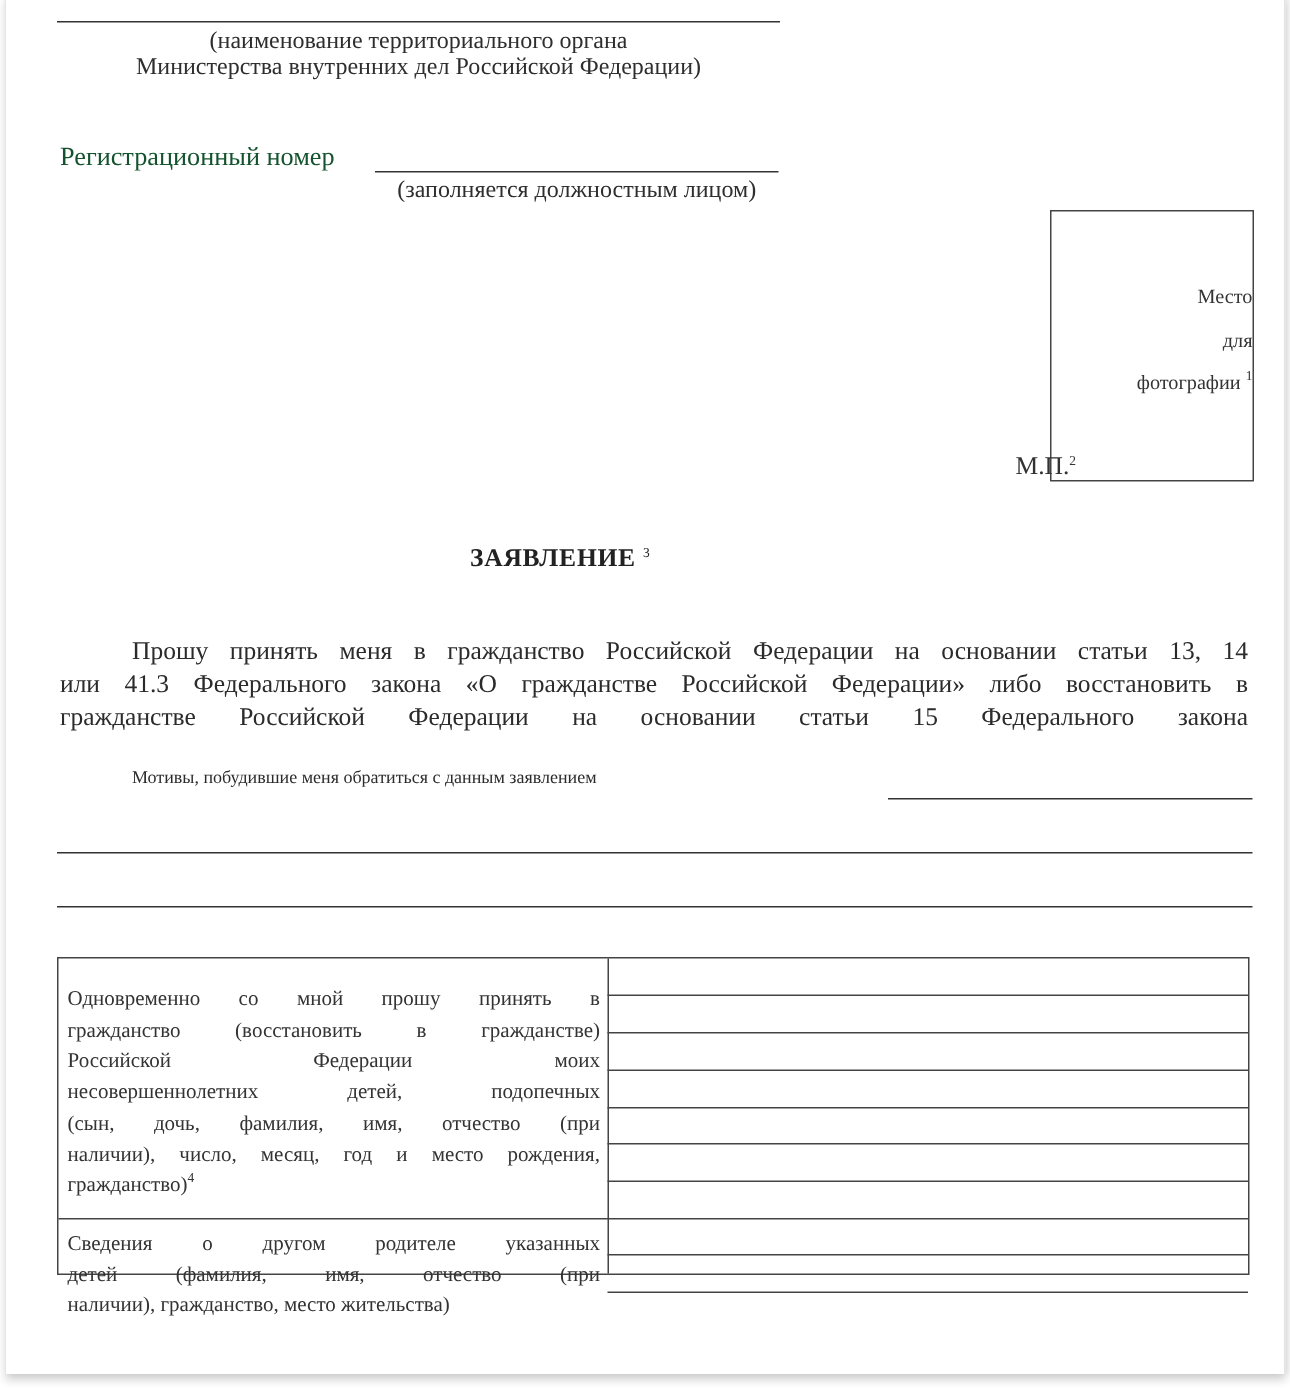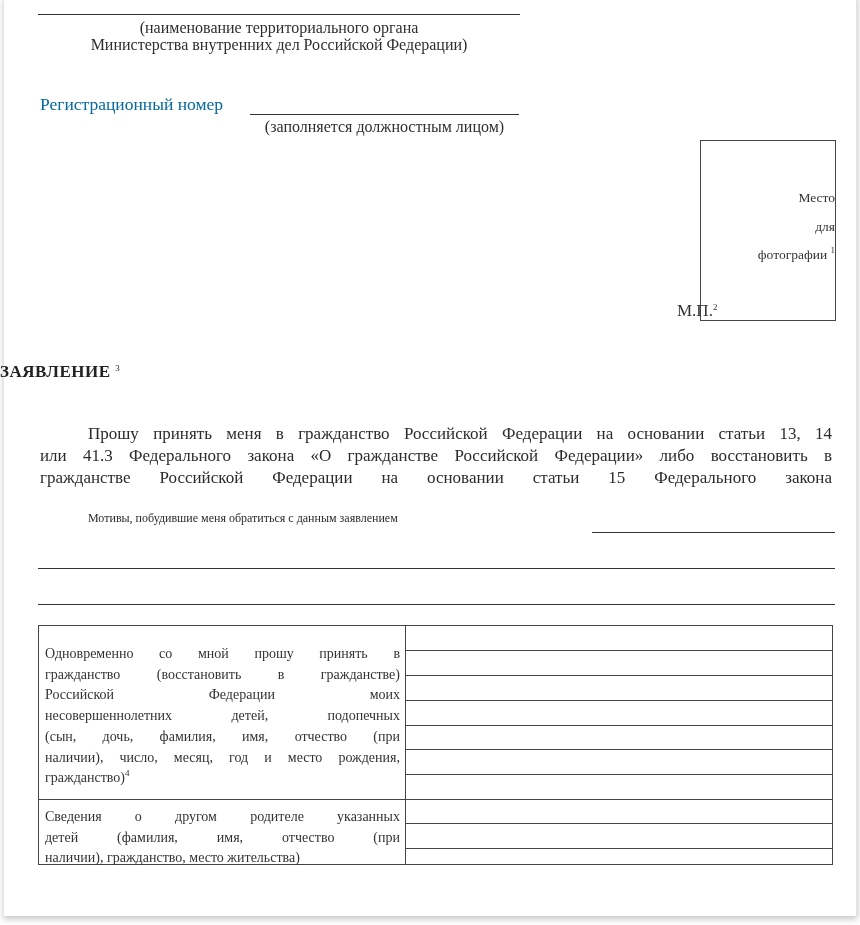--- a/index.html
+++ b/index.html
@@ -6,33 +6,33 @@
   body { width: 860px; height: 925px; position: relative; overflow: hidden;
          font-family: "Liberation Serif", "DejaVu Serif", serif; color: #2b2b2b; }
   .page {
     position: absolute; left: 3px; top: -4px; width: 852px; height: 920px;
     background: #ffffff; border-left: 1px solid #e6e6e6; border-right: 1px solid #e2e2e2;
     box-shadow: 0 4px 6px rgba(0,0,0,0.18), 2px 0 4px rgba(0,0,0,0.06);
   }
   .abs { position: absolute; }
   .hline { position: absolute; height: 0; border-top: 1.5px solid #333; }
   .caption { font-size: 16px; text-align: center; line-height: 17px; color: #2e2e2e; }
-  .reg-label { font-size: 17.5px; color: #0369a1; }
+  .reg-label { font-size: 17.5px; color: #14532d; }
   .photo-box { position: absolute; left: 700px; top: 140px; width: 134px; height: 179px;
                border: 1.5px solid #444; }
   .photo-text { position: absolute; left: 0; right: 0; text-align: right; font-size: 13.5px; color: #333; }
   .mp { position: absolute; left: 651px; top: 301px; font-size: 17px; color: #333; margin-left: 26px; }
   sup { font-size: 9px; vertical-align: 6px; line-height: 0; }
-  .title { position: absolute; left: 0; width: 747px; top: 362px; 
+  .title { position: absolute; left: 0; width: 747px; top: 362px; text-align: center;
            font-weight: bold; font-size: 17px; letter-spacing: 0.5px; color: #222; }
   .para { position: absolute; left: 40px; width: 792px; top: 423px; font-size: 17px;
           line-height: 22px; text-align: justify; color: #2b2b2b; }
   .para .indent { display: inline-block; width: 48px; }
   .motive { position: absolute; left: 88px; top: 511px; font-size: 12px; color: #2b2b2b; }
-  .tbl { position: absolute; left: 38px; top: 625px; width: 795px; height: 240px;
+  .tbl { position: absolute; left: 38px; top: 638px; width: 795px; height: 212px;
          border: 1.5px solid #444; box-sizing: border-box; }
   .tbl .vdiv { position: absolute; left: 366px; top: 0; bottom: 0; border-left: 1.5px solid #444; }
   .tbl .sec-div { position: absolute; left: 0; right: 0; top: 173px; border-top: 1.5px solid #444; }
   .tbl .rline { position: absolute; left: 366px; right: 0; border-top: 1.5px solid #444; }
   .cell-text { position: absolute; left: 6px; width: 355px; font-size: 14px; line-height: 20.7px;
                text-align: justify; text-align-last: left; color: #333; }
   .cell-text .line { display: block; text-align: justify; text-align-last: justify; }
   .cell-text .line.last { text-align-last: left; }
 </style>
 </head>

